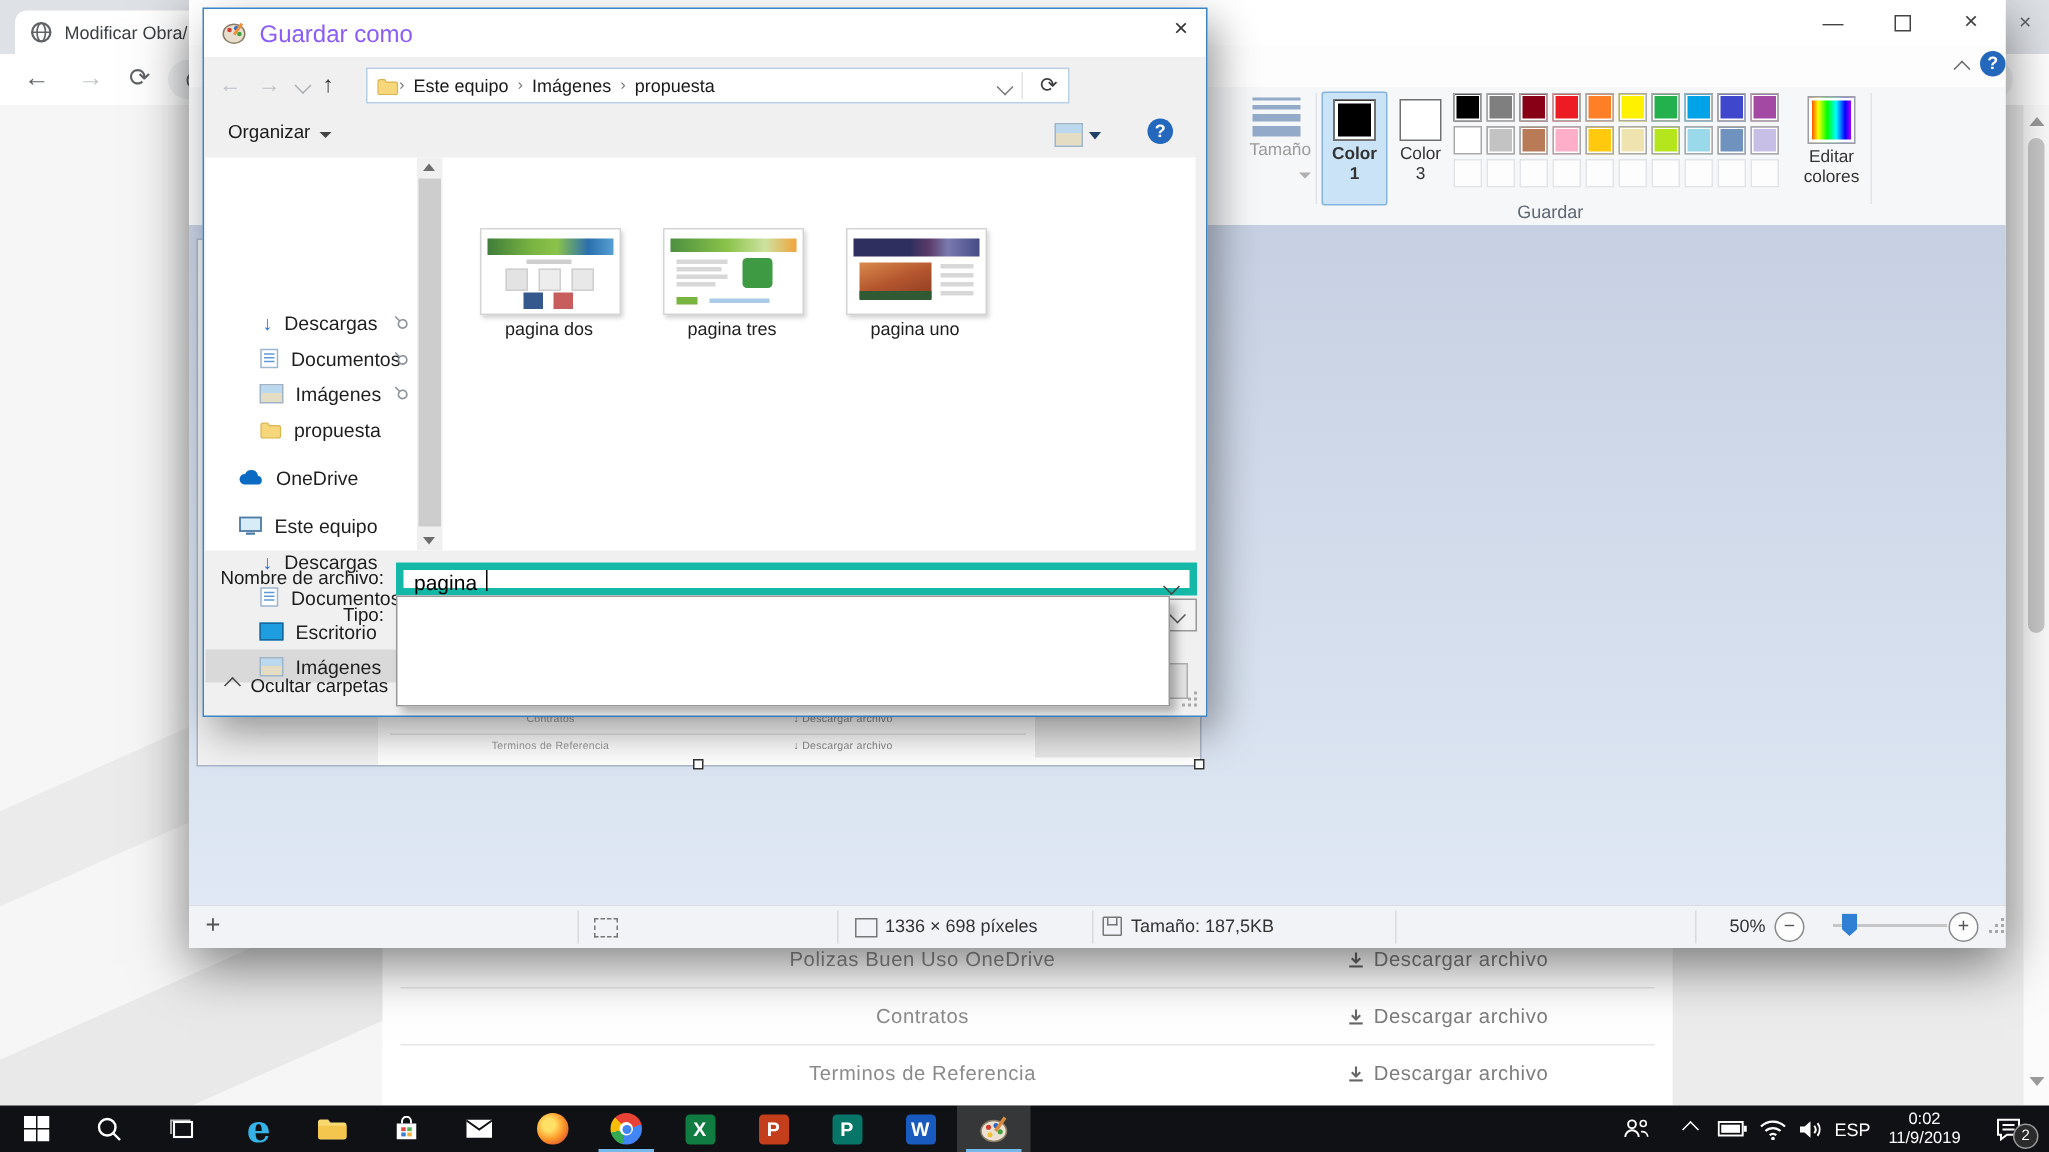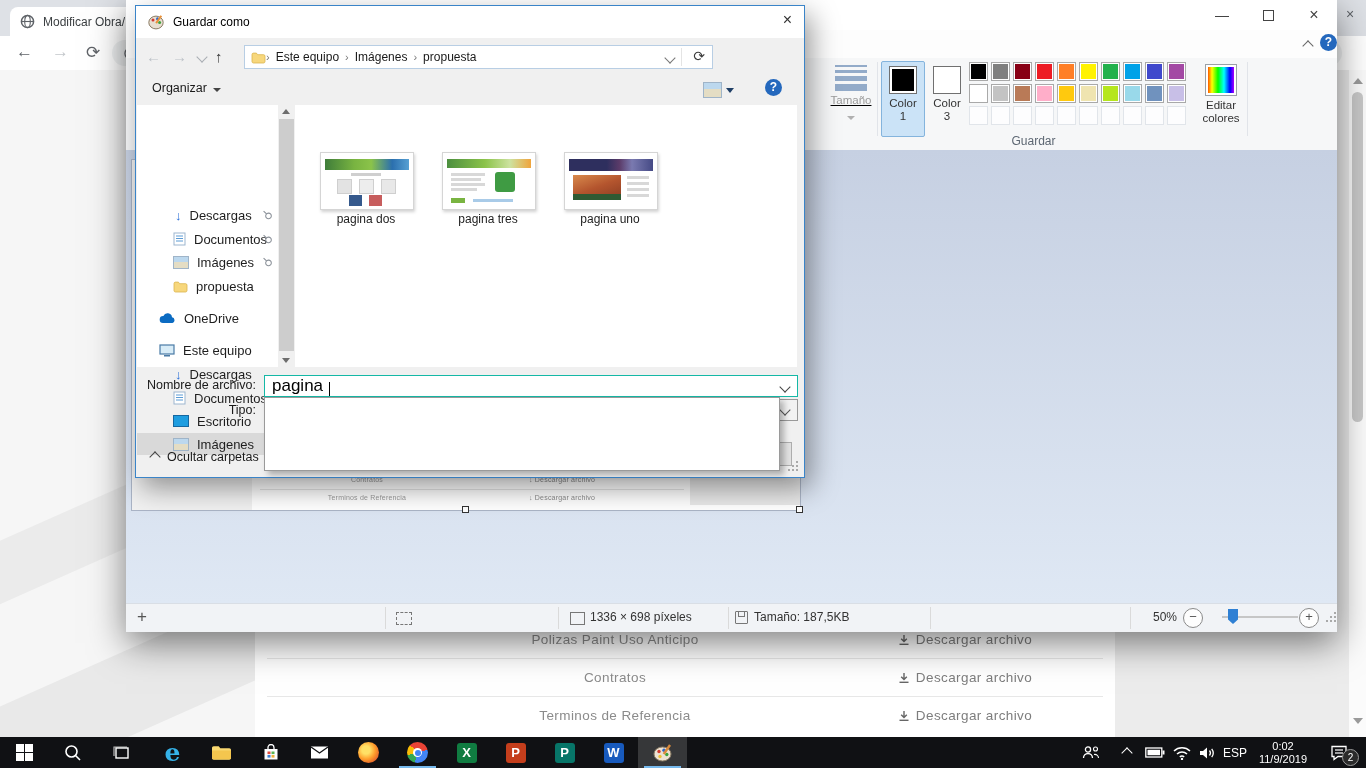--- a/index.html
+++ b/index.html
@@ -46,39 +46,39 @@
   .canvasarea{left:0;top:150px;width:100%;height:453px;background:linear-gradient(#c6d0e2,#dfe8f4);}
   .canvas{left:6px;top:10px;width:668px;height:350px;background:#fff;box-shadow:0 0 0 1px #aab4c6;}
   .handle{position:absolute;width:7px;height:7px;background:#fff;border:1px solid #333;box-sizing:border-box;}
   .minirow{position:absolute;font-size:7px;color:#9a9a9a;letter-spacing:.2px;}
   .statusbar{left:0;top:603px;width:100%;height:28px;background:#f1f3f6;border-top:1px solid #d9dee5;font-size:12px;color:#333;}
   .ssep{position:absolute;top:3px;bottom:3px;width:1px;background:#dadada;}
   .zoombtn{position:absolute;width:18px;height:18px;border:1px solid #8a8a8a;border-radius:50%;color:#555;font-size:13px;line-height:16px;text-align:center;top:4px;background:#fdfdfd;}
   
   .dialog{left:135px;top:5px;width:670px;height:473px;background:#f0f0f0;border:1px solid #3a84c8;box-sizing:border-box;box-shadow:6px 10px 26px rgba(0,0,0,.4);}
   .dlg-title{left:0;top:0;width:100%;height:32px;background:#fff;}
-  .dlg-title span.t{font-size:12px;color:#000000;}
+  .dlg-title span.t{font-size:16px;color:#8b5cf6;}
   .addr-ico{font-size:15px;color:#bdc2c8;}
   .bcbox{left:108px;top:39px;width:469px;height:24px;background:#fff;border:1px solid #b8cee4;box-sizing:border-box;display:flex;align-items:center;font-size:12px;color:#1a1a1a;}
   .bc-seg{padding:0 6px;white-space:nowrap;}
   .bc-arrow{color:#777;font-size:11px;}
   .searchbox{left:448px;top:39px;width:192px;height:24px;background:#fff;border:1px solid #cfd6dd;box-sizing:border-box;}
   .searchbox input{border:none;outline:none;width:160px;height:20px;margin:1px 0 0 8px;font-size:12px;color:#444;font-family:inherit;background:transparent;}
   .tbtext{font-size:12.5px;color:#1a1a1a;}
   .contentband{left:1px;top:99px;width:660px;height:262px;background:#fff;}
   .navrow{position:absolute;left:0;width:141px;height:22px;display:flex;align-items:center;font-size:13px;color:#1e1e1e;}
   .navrow.selected{background:#d9d9d9;}
   .pin{position:absolute;right:6px;color:#8d939b;font-size:12px;transform:rotate(135deg);}
   .vscroll{position:absolute;left:141px;top:0;width:17px;height:262px;background:#f0f0f0;}
   .vthumb{position:absolute;left:1px;width:15px;background:#cdcdcd;}
   .thumb{position:absolute;width:92px;height:56px;background:#fff;border:1px solid #d5d5d5;box-shadow:1px 2px 3px rgba(0,0,0,.18);}
   .flabel{position:absolute;width:120px;text-align:center;font-size:12px;color:#1e1e1e;}
   .mini{position:absolute;}
   .field-lbl{position:absolute;font-size:12.5px;color:#1a1a1a;text-align:right;}
-  .fninput{left:128px;top:369px;width:534px;height:22px;background:#fff;border:1px solid #14b8a6;box-sizing:border-box;font-size:17px;color:#000;display:flex;align-items:flex-end;}
+  .fninput{left:128px;top:369px;width:534px;height:22px;background:#fff;border:5px solid #14b8a6;box-sizing:border-box;font-size:14px;color:#000;display:flex;align-items:flex-start;}
   .caret{display:inline-block;width:1px;height:14px;background:#000;margin-left:2px;}
   .combo{left:128px;top:393px;width:534px;height:22px;background:#f2f2f2;border:1px solid #999;box-sizing:border-box;}
   .ddpanel{left:128px;top:391px;width:516px;height:74px;background:#fff;border:1px solid #9a9a9a;box-sizing:border-box;box-shadow:4px 4px 6px rgba(0,0,0,.28);z-index:5;}
   .dlgbtn{position:absolute;width:92px;height:24px;background:#e1e1e1;border:1px solid #adadad;box-sizing:border-box;font-size:12px;color:#1a1a1a;text-align:center;line-height:22px;}
   .grip i{position:absolute;width:2px;height:2px;background:#a9a9a9;}
   
   .taskbar{left:0;top:737px;width:1366px;height:31px;background:#101114;z-index:40;}
   .tbtile{position:absolute;top:0;width:49px;height:31px;display:flex;align-items:center;justify-content:center;}
   .tbtile.active{background:rgba(255,255,255,.16);}
   .underline{position:absolute;left:6px;right:6px;bottom:0;height:2px;background:#76b9ed;}
@@ -115,21 +115,21 @@
           </svg>
       </div>
     </div>
     <div class="abs bpage">
       <div class="abs swoosh" style="left:-220px;top:360px;width:950px;height:58px;transform:rotate(-24deg);"></div>
       <div class="abs swoosh" style="left:-260px;top:500px;width:1150px;height:80px;transform:rotate(-24deg);background:#e9e9e9;"></div>
       <div class="abs graycol"></div>
       <div class="abs whitebox">
 
         <div class="pgrow" style="top:557px;height:24px;">
-          <span class="pgl">Polizas Paint Uso Anticipo</span>
+          <span class="pgl">Polizas Buen Uso OneDrive</span>
           <span class="pglink"><svg class="dlico" width="12" height="12" viewBox="0 0 12 12">
                 <path d="M6 1v6M3.2 4.8L6 7.6 8.8 4.8" stroke="#666" stroke-width="1.4" fill="none"></path>
                 <rect x="1.5" y="9.6" width="9" height="1.4" fill="#666"></rect>
               </svg><span>Descargar archivo</span></span>
         </div>
         <div class="sep" style="top:588px;"></div>
         <div class="pgrow" style="top:595px;height:24px;">
           <span class="pgl">Contratos</span>
           <span class="pglink"><svg class="dlico" width="12" height="12" viewBox="0 0 12 12">
                 <path d="M6 1v6M3.2 4.8L6 7.6 8.8 4.8" stroke="#666" stroke-width="1.4" fill="none"></path>
@@ -162,35 +162,35 @@
           </div>
         <div class="wbtn" style="font-size:16px;">×</div>
       </div>
     </div>
     <div class="abs ribstrip">
       <span class="chv up abs" style="left:1178px;top:12px;border-color:#666;"></span>
       <div class="abs" style="left:1194px;top:4px;width:17px;height:17px;border-radius:50%;background:#2468bd;color:#fff;font-size:12px;font-weight:bold;text-align:center;line-height:17px;">?</div>
     </div>
     <div class="abs ribbon">
 
-      <div class="abs" style="left:702px;top:3px;width:46px;height:74px;text-align:center;text-decoration:underline;">
+      <div class="abs" style="left:702px;top:3px;width:46px;height:74px;text-align:right;">
         <div style="width:32px;margin:4px auto 0;">
           <div style="height:2px;background:#93abc9;margin:3px 0;"></div>
           <div style="height:3px;background:#93abc9;margin:3px 0;"></div>
           <div style="height:5px;background:#93abc9;margin:3px 0;"></div>
           <div style="height:7px;background:#93abc9;margin:3px 0;"></div>
         </div>
         <div style="font-size:11.5px;color:#9b9b9b;margin-top:2px;">Tamaño</div>
         <span class="tri" style="border-left:4px solid transparent;border-right:4px solid transparent;border-top:4px solid #b0b0b0;"></span>
       </div>
       <div class="vsep" style="left:751px;"></div>
 
       <div class="swatchbtn sel" style="left:755px;">
         <div class="bigswatch" style="background:#000;"></div>
-        <span style="display:inline-block;width:36px;">Color 1</span>
+        <span style="display:inline-block;width:36px;font-weight:bold;">Color 1</span>
       </div>
       <div class="swatchbtn" style="left:799px;">
         <div class="bigswatch" style="background:#fff;"></div>
         <span style="display:inline-block;width:36px;">Color 3</span>
       </div>
 
       <div>
         <div class="pcell" style="left: 843px; top: 4px; background: rgb(0, 0, 0);"></div>
         <div class="pcell" style="left: 865px; top: 4px; background: rgb(127, 127, 127);"></div>
         <div class="pcell" style="left: 887px; top: 4px; background: rgb(136, 0, 21);"></div>

